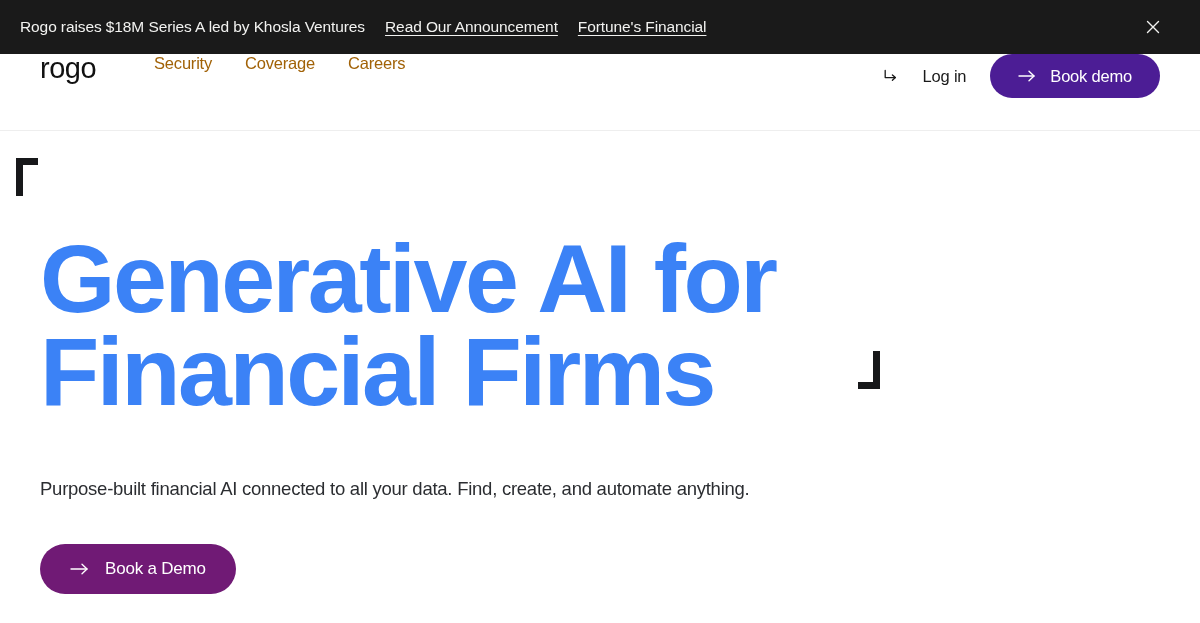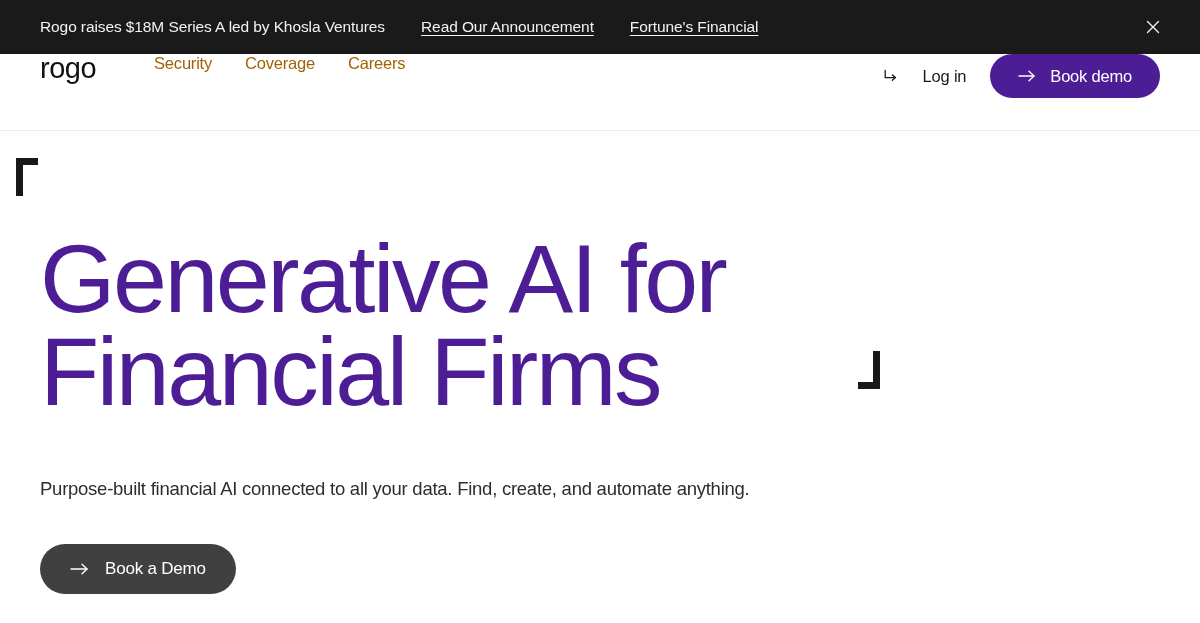--- a/index.html
+++ b/index.html
@@ -11,22 +11,22 @@
     overflow:hidden;
   }
 
   
   .announce {
     position:relative;
     height:54px;
     background:#1a1a1a;
     display:flex;
     align-items:center;
-    padding-left:40px;
-    gap:16px;
+    padding-left:20px;
+    gap:0;
   }
   .announce-text {
     color:#f2f2f0;
     font-size:15.5px;
     letter-spacing:-0.1px;
     white-space:nowrap;
   }
   .announce-link {
     color:#f2f2f0;
     font-size:15.5px;
@@ -121,24 +121,24 @@
     position:relative;
     height:492px;
     padding-left:40px;
   }
   .headline-wrap {
     position:relative;
     padding-top:101px;
   }
   .headline {
     font-size:97px;
-    font-weight:400;
+    font-weight:700;
     line-height:0.96;
     letter-spacing:-2.5px;
-    color:#4c1d95;
+    color:#3b82f6;
     white-space:nowrap;
   }
   .headline .line2 { display:block; }
 
   
   .bracket {
     position:absolute;
     width:22px;
     height:38px;
   }
@@ -158,21 +158,21 @@
     font-size:18.5px;
     color:#2b2d31;
     letter-spacing:-0.25px;
     line-height:1.4;
   }
   .cta-wrap { margin-top:42px; }
   .btn-cta {
     display:inline-flex;
     align-items:center;
     gap:16px;
-    background:#404040;
+    background:#701a75;
     color:#ffffff;
     border:none;
     border-radius:999px;
     padding:0 30px;
     height:50px;
     font-size:17px;
     font-family:"Liberation Sans", sans-serif;
     letter-spacing:-0.2px;
     cursor:pointer;
     white-space:nowrap;

